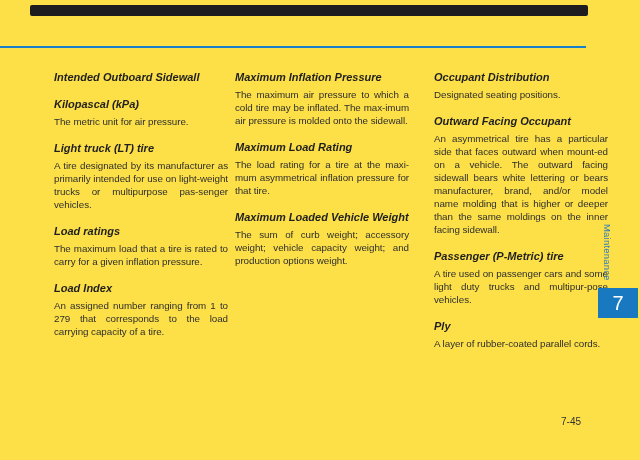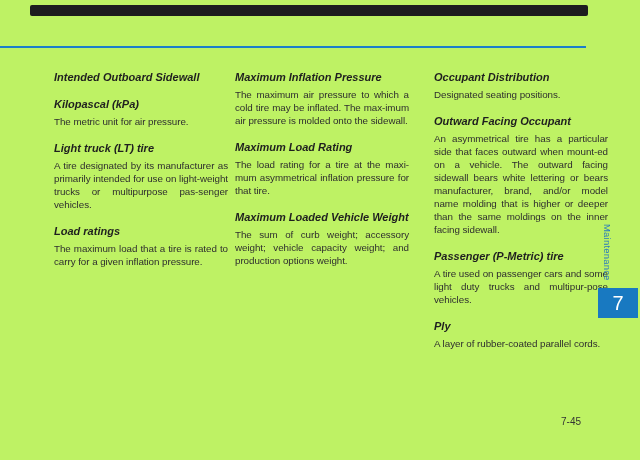--- a/index.html
+++ b/index.html
@@ -1,21 +1,21 @@
 <!DOCTYPE html>
 <html><head>
 <meta charset="utf-8">
 <style>
   * { box-sizing: border-box; }
   html, body { margin: 0; padding: 0; background: #ffffff; }
   .page {
     position: relative;
     width: 640px;
     height: 460px;
-    background: #bef264;
+    background: #fde047;
     font-family: "Liberation Sans", sans-serif;
     overflow: hidden;
   }
   .header-bar {
     position: absolute;
     left: 30px;
     top: 5px;
     width: 558px;
     height: 11px;
     background: #1d1d1f;
@@ -105,20 +105,24 @@
           <p class="def-p">The metric unit for air pressure.</p>
         </div>
         <div class="def">
           <h3 class="def-h">Light truck (LT) tire</h3>
           <p class="def-p">A tire designated by its manufacturer as primarily intended for use on light-weight trucks or multipurpose pas-senger vehicles.</p>
         </div>
         <div class="def">
           <h3 class="def-h">Load ratings</h3>
           <p class="def-p">The maximum load that a tire is rated to carry for a given inflation pressure.</p>
         </div>
+        <div class="def">
+          <h3 class="def-h">Load Index</h3>
+          <p class="def-p">An assigned number ranging from 1 to 279 that corresponds to the load carrying capacity of a tire.</p>
+        </div>
       </section>
     <section class="col col-2">
         <div class="def">
           <h3 class="def-h">Maximum Inflation Pressure</h3>
           <p class="def-p">The maximum air pressure to which a cold tire may be inflated. The max-imum air pressure is molded onto the sidewall.</p>
         </div>
         <div class="def">
           <h3 class="def-h">Maximum Load Rating</h3>
           <p class="def-p">The load rating for a tire at the maxi-mum asymmetrical inflation pressure for that tire.</p>
         </div>

